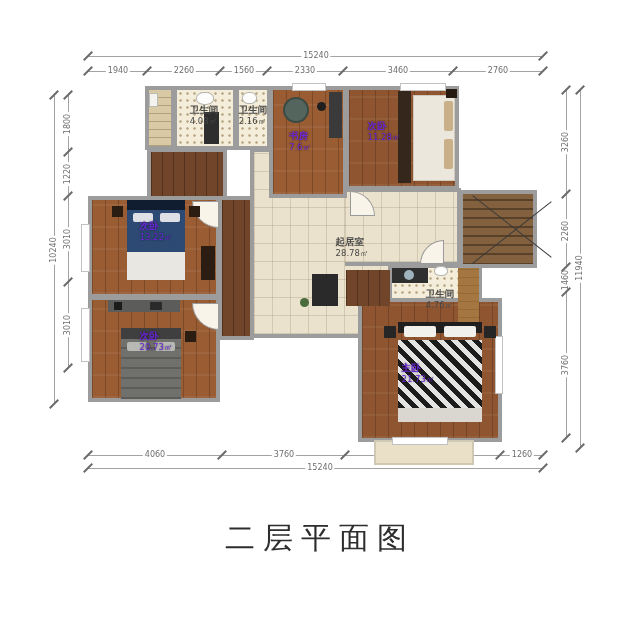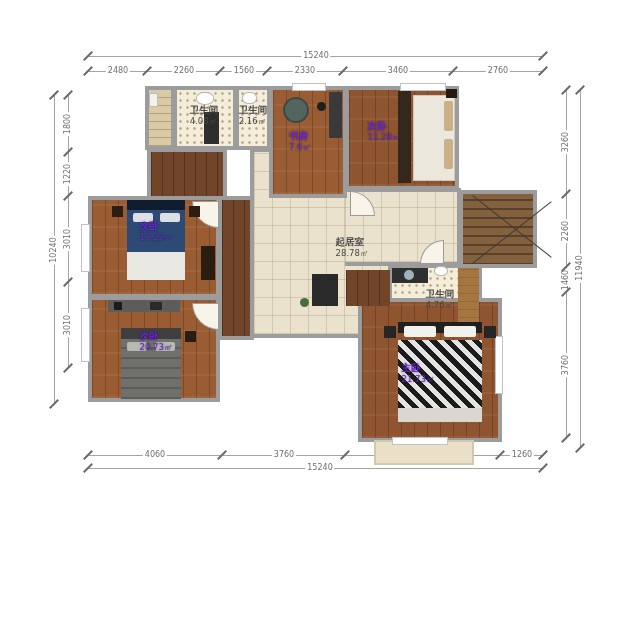--- a/index.html
+++ b/index.html
@@ -56,21 +56,21 @@
   <div class="lh" style="left:88px;top:56px;width:455px"></div>
   <div class="lh" style="left:88px;top:71px;width:455px"></div>
   <div class="lh" style="left:88px;top:455px;width:455px"></div>
   <div class="lh" style="left:88px;top:468px;width:455px"></div>
   <div class="lv" style="left:68px;top:95px;height:273px"></div>
   <div class="lv" style="left:54px;top:95px;height:309px"></div>
   <div class="lv" style="left:566px;top:90px;height:348px"></div>
   <div class="lv" style="left:580px;top:90px;height:358px"></div>
 
   <span class="dim" style="left:316px;top:56px">15240</span>
-  <span class="dim" style="left:118px;top:71px">2480</span>
+  <span class="dim" style="left:118px;top:71px">1940</span>
   <span class="dim" style="left:184px;top:71px">2260</span>
   <span class="dim" style="left:244px;top:71px">1560</span>
   <span class="dim" style="left:305px;top:71px">2330</span>
   <span class="dim" style="left:398px;top:71px">3460</span>
   <span class="dim" style="left:498px;top:71px">2760</span>
 
   <span class="dim" style="left:320px;top:468px">15240</span>
   <span class="dim" style="left:155px;top:455px">4060</span>
   <span class="dim" style="left:284px;top:455px">3760</span>
   <span class="dim" style="left:423px;top:455px">4960</span>
@@ -205,20 +205,21 @@
   </div>
   <div class="rlabel dark" style="left:440px;top:300px">
     <span class="n">卫生间</span>
     <span class="a">4.76㎡</span>
   </div>
   <div class="rlabel light" style="left:418px;top:374px">
     <span class="n">主卧</span>
     <span class="a">21.73㎡</span>
   </div>
 
+  <div class="title">二层平面图</div>
 <div class="tick" style="left: 88px; top: 56px;"></div>
     <div class="tick" style="left: 543px; top: 56px;"></div>
     <div class="tick" style="left: 88px; top: 71px;"></div>
     <div class="tick" style="left: 147px; top: 71px;"></div>
     <div class="tick" style="left: 220px; top: 71px;"></div>
     <div class="tick" style="left: 267px; top: 71px;"></div>
     <div class="tick" style="left: 343px; top: 71px;"></div>
     <div class="tick" style="left: 453px; top: 71px;"></div>
     <div class="tick" style="left: 543px; top: 71px;"></div>
     <div class="tick" style="left: 88px; top: 455px;"></div>

